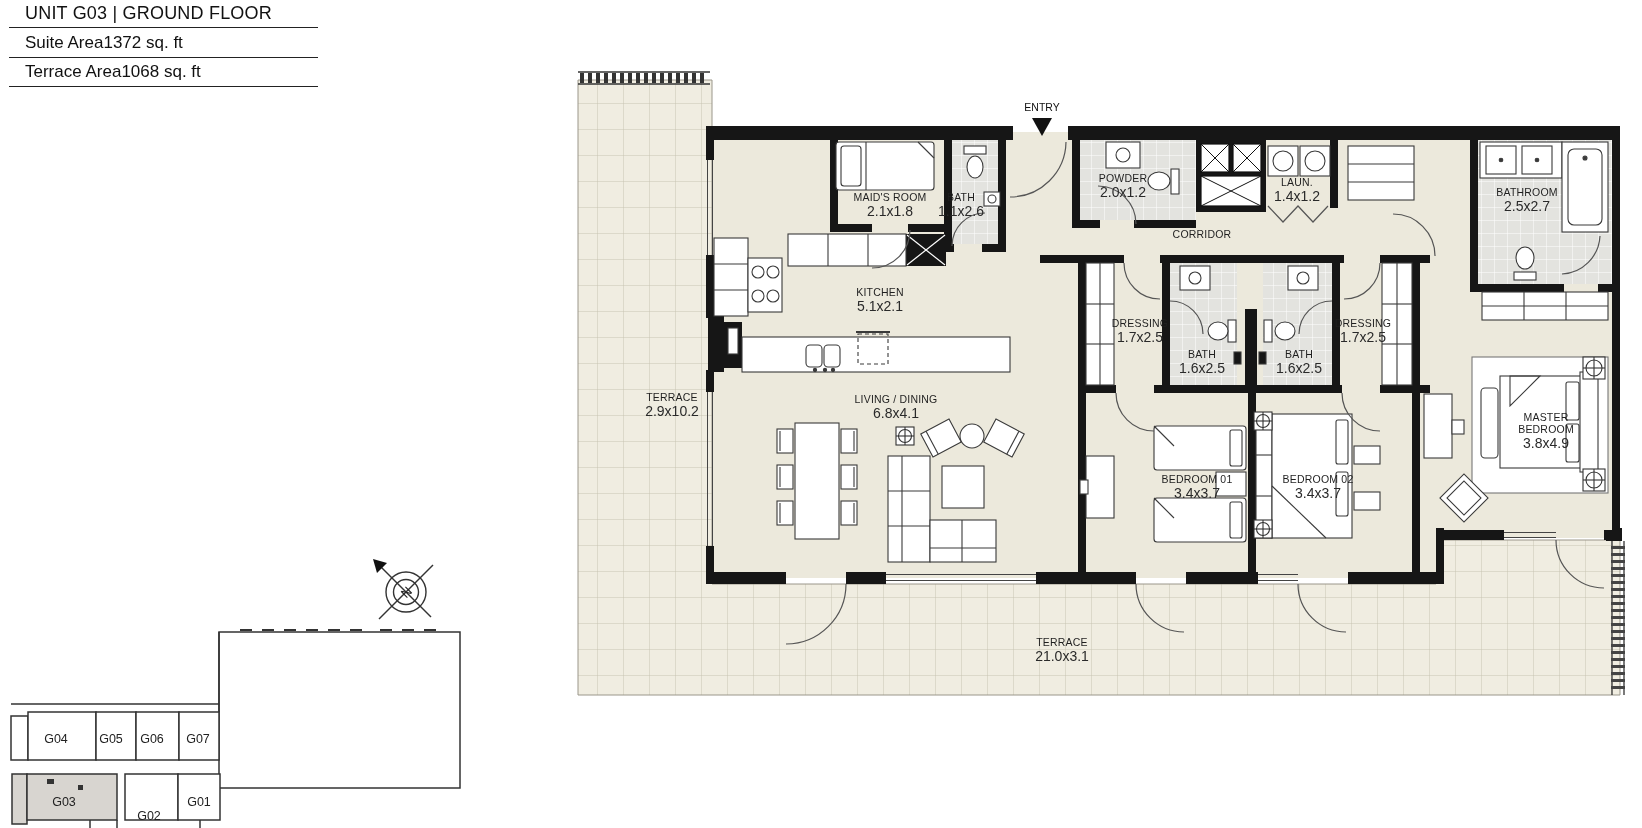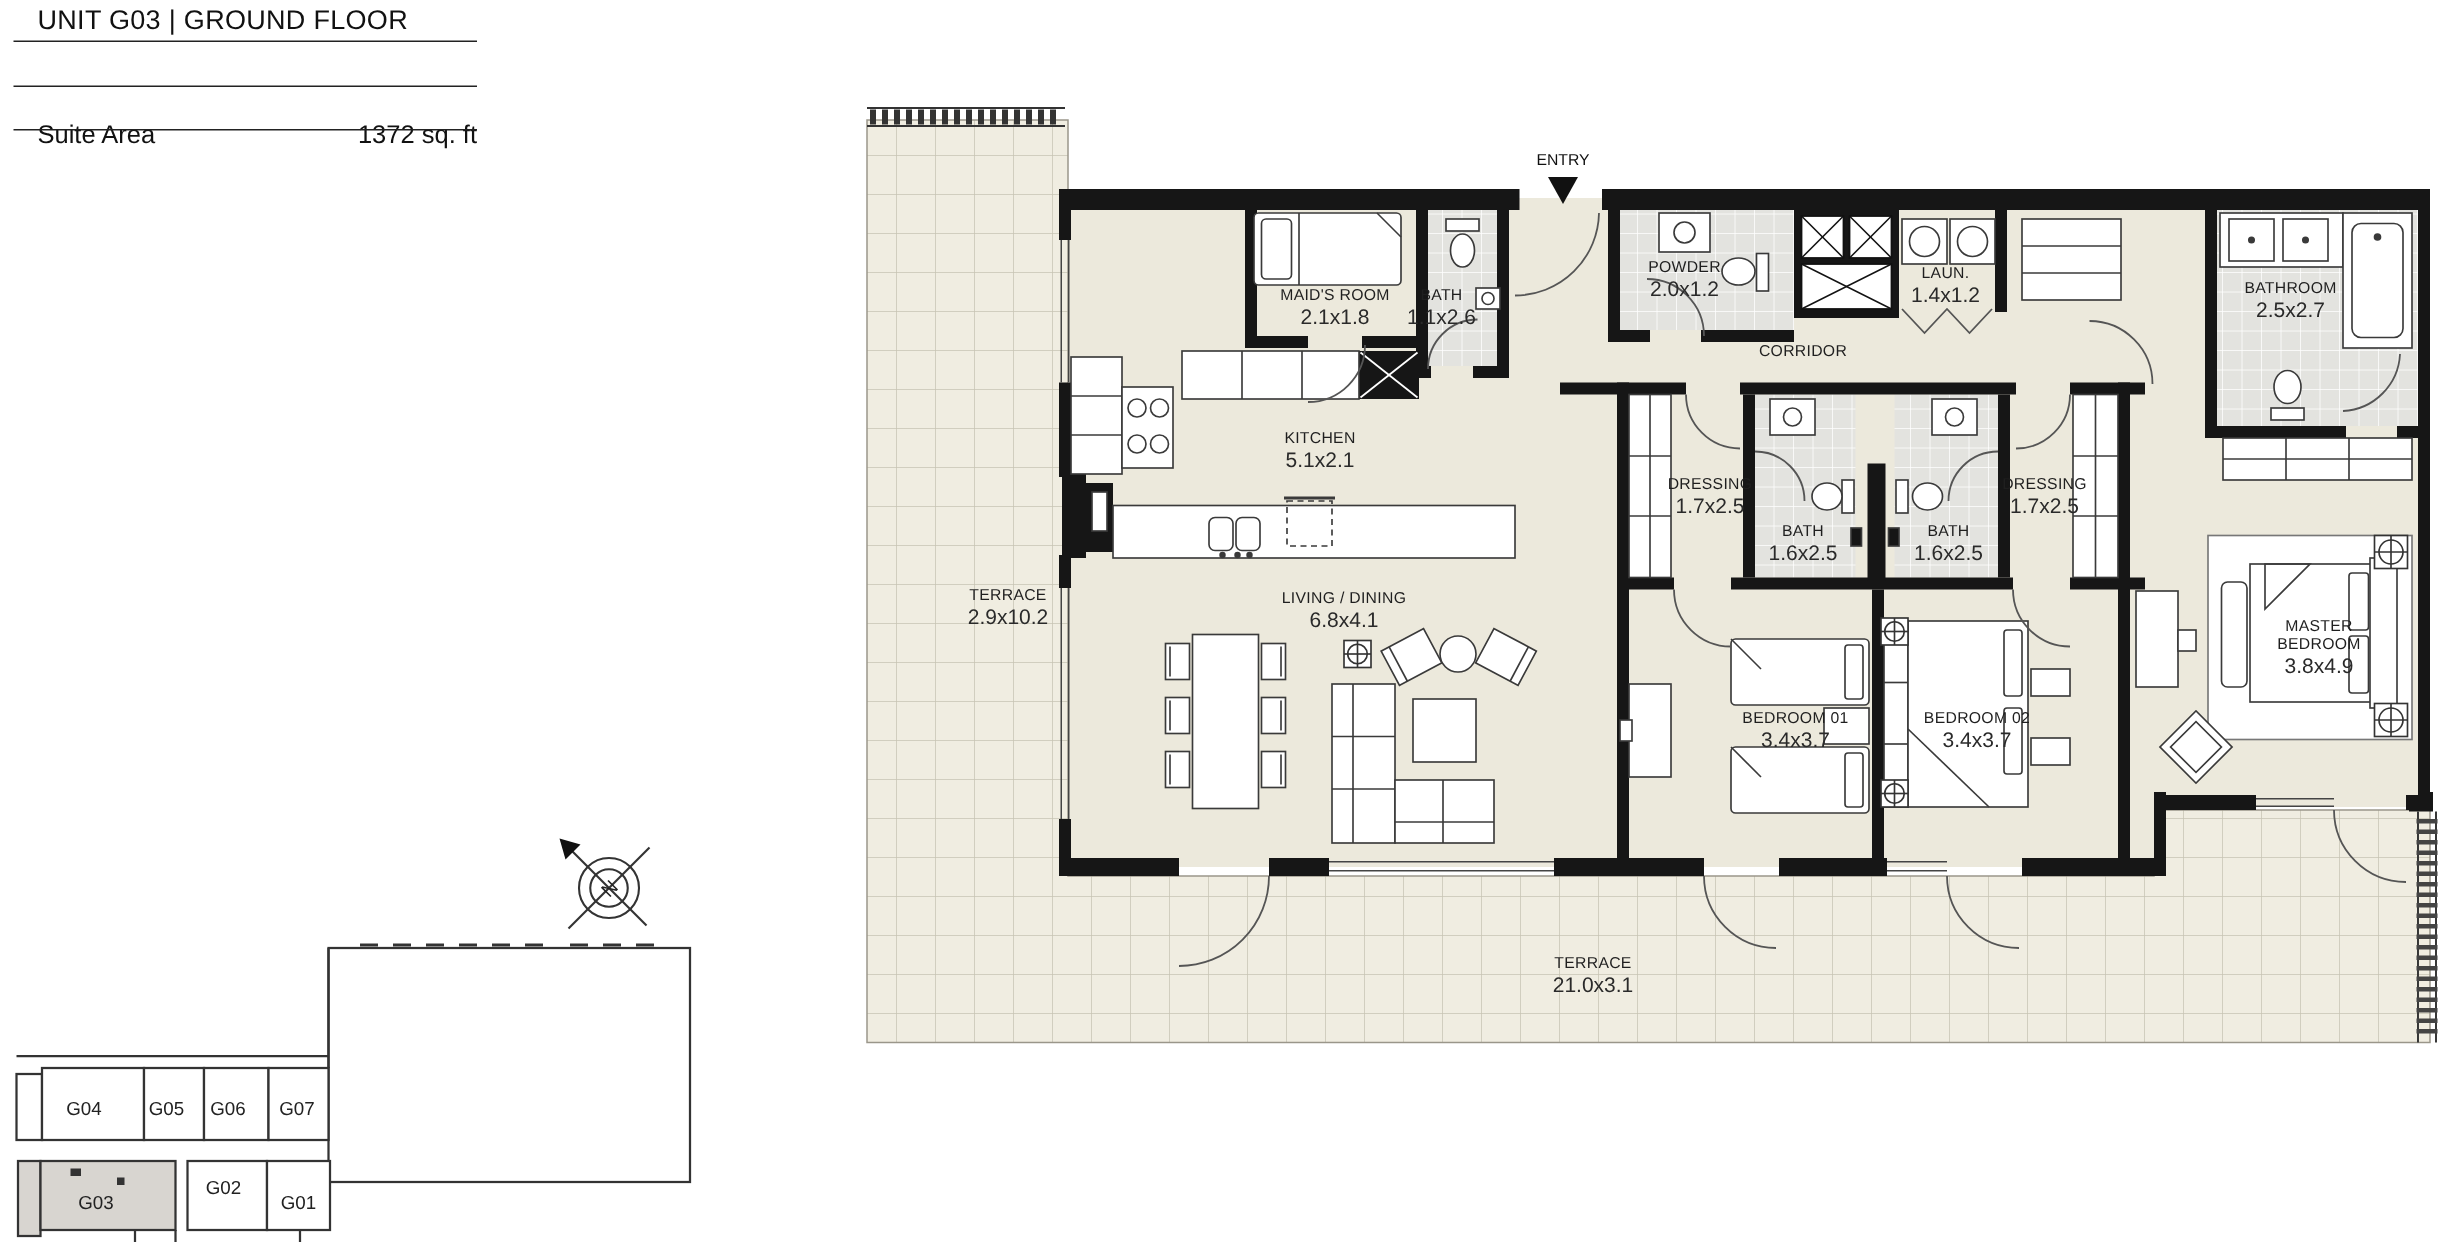--- a/index.html
+++ b/index.html
@@ -2,21 +2,21 @@
 <html><head>
 <meta charset="utf-8">
 <style>
   html,body{margin:0;padding:0;background:#fff;}
   .canvas{position:relative;width:1642px;height:828px;background:#ffffff;
           font-family:"Liberation Sans",sans-serif;overflow:hidden;padding-left:48px;}
   svg.plan{position:absolute;left:0;top:0;}
   
   .hdr-title{position:absolute;left:25px;top:3px;font-size:18px;color:#111;letter-spacing:.2px;}
   .hline{position:absolute;left:9px;width:309px;height:0;border-top:1.6px solid #222;}
-  .arow{position:absolute;left:9px;width:309px;display:flex;justify-content:space-between;font-size:17px;color:#111;margin-top:47px;}
+  .arow{position:absolute;left:9px;width:309px;display:flex;justify-content:flex-start;font-size:17px;color:#111;}
   .arow .al{padding-left:16px;}
   
   .rlabel{position:absolute;transform:translate(-50%,-50%);text-align:center;color:#1f1f1f;
           font-size:10.5px;line-height:1.12;white-space:nowrap;z-index:5;}
   .rlabel .nm{display:block;letter-spacing:.2px;}
   .rlabel .dims{display:block;font-size:14px;color:#2a2a2a;}
   .rlabel.master{white-space:normal;width:80px;}
   .entry-label{position:absolute;transform:translate(-50%,-50%);font-size:10.5px;color:#111;z-index:5;}
   .klabel{position:absolute;transform:translate(-50%,-50%);font-size:12.5px;color:#222;z-index:5;}
 </style>
@@ -25,20 +25,24 @@
 
 <div class="canvas">
 
   <div class="hdr-title">UNIT G03 | GROUND FLOOR</div>
   <div class="hline" style="top:27px"></div>
   <div class="arow" style="top:33px">
     <span class="al">Suite Area</span>
     <span>1372 sq. ft</span>
   </div>
   <div class="hline" style="top:57px"></div>
+  <div class="arow" style="top:62px">
+    <span class="al">Terrace Area</span>
+    <span>1068 sq. ft</span>
+  </div>
   <div class="hline" style="top:86px"></div>
 
   <svg class="plan" width="1642" height="828" viewBox="0 0 1642 828">
     <defs>
       <pattern id="tgrid" width="26" height="26" patternUnits="userSpaceOnUse">
         <path d="M26,0 V26 M0,26 H26" stroke="#c8c4b3" stroke-width="1" fill="none"></path>
       </pattern>
       <pattern id="wgrid" width="13" height="13" patternUnits="userSpaceOnUse">
         <path d="M13,0 V13 M0,13 H13" stroke="#ffffff" stroke-width="1" fill="none"></path>
       </pattern>
@@ -522,16 +526,16 @@
   <div class="rlabel" style="left:1062px;top:651px">
     <span class="nm">TERRACE</span>
     <span class="dims">21.0x3.1</span>
   </div>
 
   <div class="klabel" style="left:56px;top:739px">G04</div>
   <div class="klabel" style="left:111px;top:739px">G05</div>
   <div class="klabel" style="left:152px;top:739px">G06</div>
   <div class="klabel" style="left:198px;top:739px">G07</div>
   <div class="klabel" style="left:64px;top:802px">G03</div>
-  <div class="klabel" style="left:149px;top:792px">G02</div>
+  <div class="klabel" style="left:149px;top:816px">G02</div>
   <div class="klabel" style="left:199px;top:802px">G01</div>
 
 </div>
 
 </body></html>

